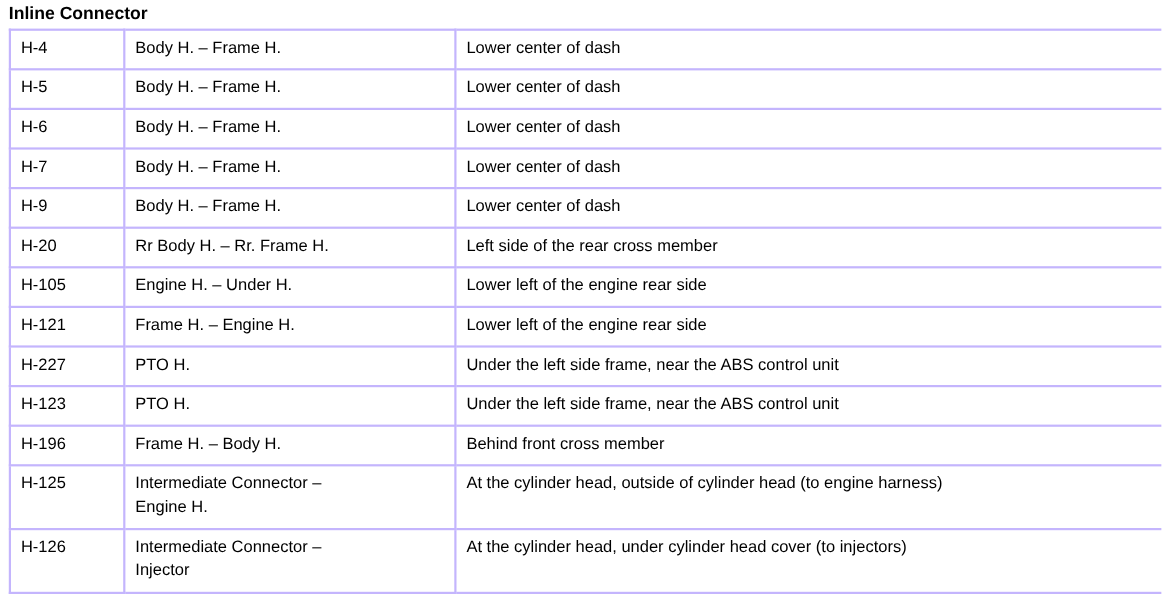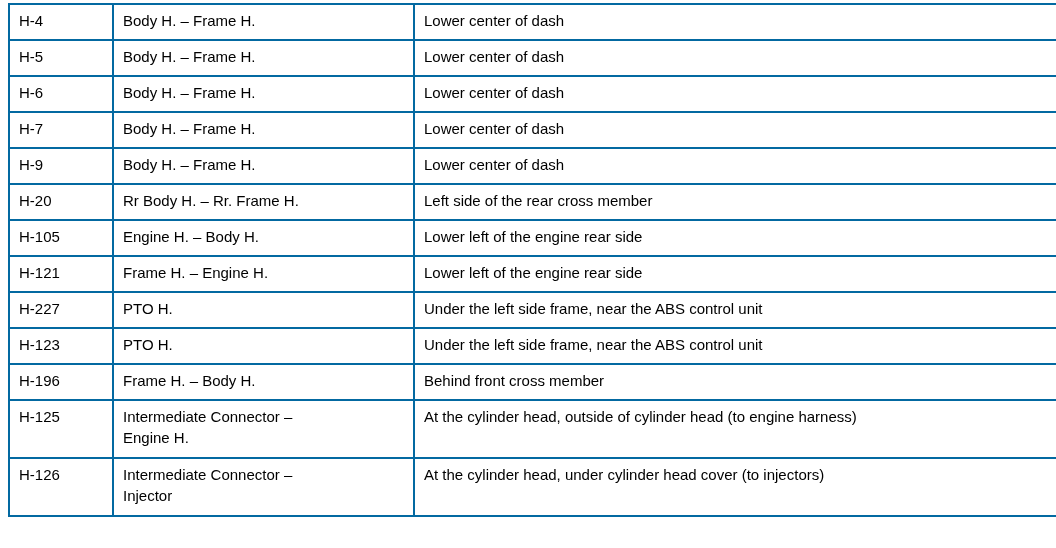--- a/index.html
+++ b/index.html
@@ -24,21 +24,21 @@
     margin: 0 0 4px 0;
     letter-spacing: 0px;
   }
   table.connector-table {
     border-collapse: collapse;
     table-layout: fixed;
     width: 1021px;
     background: #ffffff;
   }
   table.connector-table td {
-    border: 2px solid #0369a1;
+    border: 2px solid #c4b5fd;
     font-size: 15px;
     line-height: 21px;
     padding: 5px 8px 5px 9px;
     vertical-align: top;
     background: #ffffff;
     overflow: hidden;
     margin-top: 11px;
   }
   table.connector-table tr.row-normal {
     height: 36px;
@@ -47,20 +47,21 @@
     height: 58px;
   }
   td.col-id { width: 85px; }
   td.col-connection { width: 282px; white-space: pre-line; }
   td.col-location { width: 654px; }
 </style>
 </head>
 <body>
 
 <div class="page">
+  <div class="table-title">Inline Connector</div>
 
   <table class="connector-table">
     <tbody>
         <tr class="row-normal">
           <td class="col-id">H-4</td>
           <td class="col-connection">Body H. – Frame H.</td>
           <td class="col-location">Lower center of dash</td>
         </tr>
         <tr class="row-normal">
           <td class="col-id">H-5</td>
@@ -82,21 +83,21 @@
           <td class="col-connection">Body H. – Frame H.</td>
           <td class="col-location">Lower center of dash</td>
         </tr>
         <tr class="row-normal">
           <td class="col-id">H-20</td>
           <td class="col-connection">Rr Body H. – Rr. Frame H.</td>
           <td class="col-location">Left side of the rear cross member</td>
         </tr>
         <tr class="row-normal">
           <td class="col-id">H-105</td>
-          <td class="col-connection">Engine H. – Body H.</td>
+          <td class="col-connection">Engine H. – Under H.</td>
           <td class="col-location">Lower left of the engine rear side</td>
         </tr>
         <tr class="row-normal">
           <td class="col-id">H-121</td>
           <td class="col-connection">Frame H. – Engine H.</td>
           <td class="col-location">Lower left of the engine rear side</td>
         </tr>
         <tr class="row-normal">
           <td class="col-id">H-227</td>
           <td class="col-connection">PTO H.</td>

